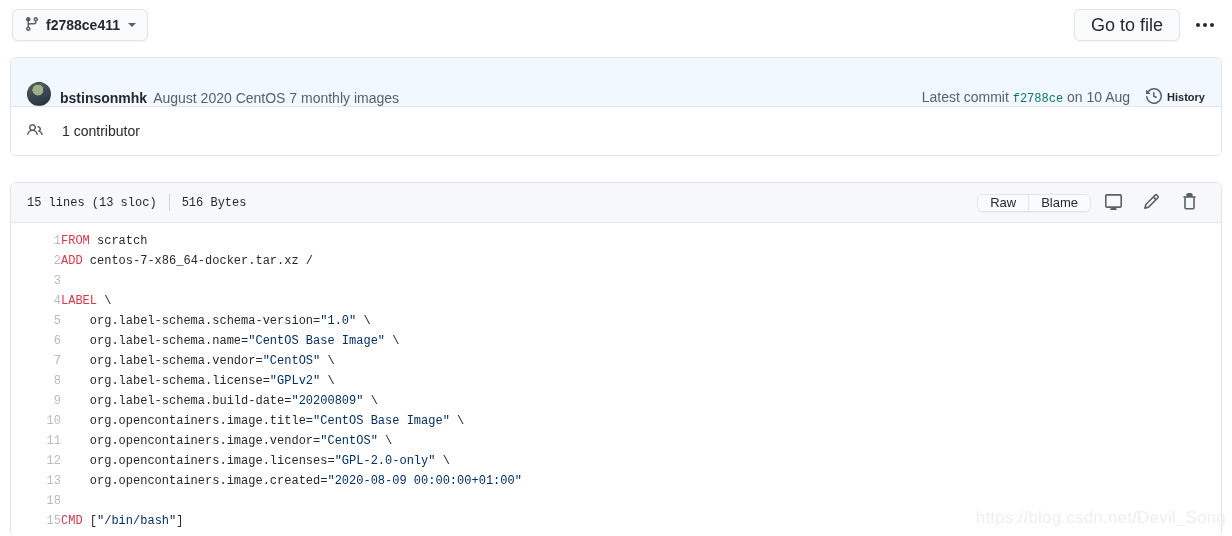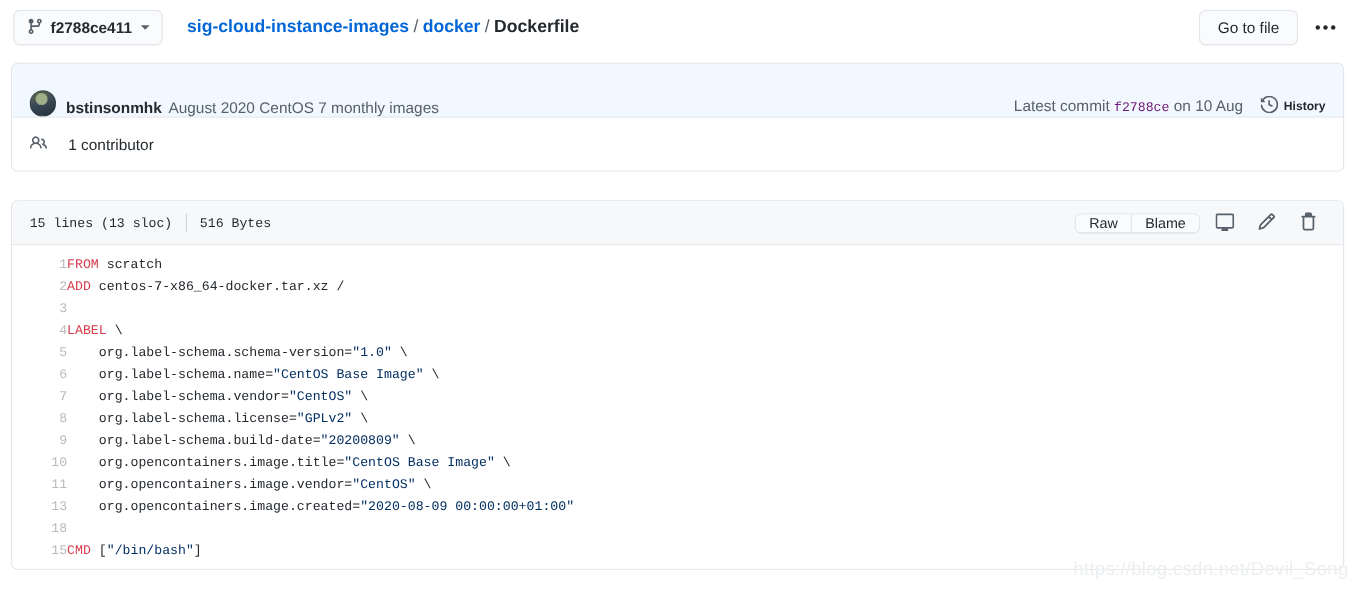--- a/index.html
+++ b/index.html
@@ -88,21 +88,21 @@
   }
   .gotofile-btn {
     height: 32px;
     padding: 0 16px;
     display: inline-flex;
     align-items: center;
     border: 1px solid #e1e4e8;
     border-radius: 6px;
     background: #fafbfc;
     color: #24292e;
-    font-size: 14px;
+    font-size: 18px;
     font-weight: 500;
     box-shadow: 0 1px 0 rgba(27,31,35,0.04);
     cursor: pointer;
   }
   .kebab {
     display: inline-flex;
     align-items: center;
     gap: 3px;
     padding: 4px 6px;
     cursor: pointer;
@@ -162,21 +162,21 @@
     gap: 16px;
   }
   .latest-commit {
     font-size: 14px;
     color: #586069;
     white-space: nowrap;
   }
   .latest-commit .sha {
     font-family: "Liberation Mono", monospace;
     font-size: 12px;
-    color: #701a75;
+    color: #0f766e;
   }
   .history-link {
     display: inline-flex;
     align-items: center;
     gap: 5px;
     color: #24292e;
     font-size: 11px;
     font-weight: 600;
     cursor: pointer;
     text-decoration: none;
@@ -328,23 +328,20 @@
     <div class="branch-btn">
       <span>
         <svg width="16" height="16" viewBox="0 0 16 16" fill="#586069" aria-hidden="true">
           <path d="M11.75 2.5a.75.75 0 100 1.5.75.75 0 000-1.5zm-2.25.75a2.25 2.25 0 113 2.122V6A2.5 2.5 0 0110 8.5H6a1 1 0 00-1 1v1.128a2.251 2.251 0 11-1.5 0V5.372a2.25 2.25 0 111.5 0v1.836A2.492 2.492 0 016 7h4a1 1 0 001-1v-.628A2.25 2.25 0 019.5 3.25zM4.25 12a.75.75 0 100 1.5.75.75 0 000-1.5zM3.5 3.25a.75.75 0 111.5 0 .75.75 0 01-1.5 0z"></path>
         </svg>
       </span>
       <span class="label">f2788ce411</span>
       <span class="caret"></span>
     </div>
 
-    <div class="breadcrumb">
-      <a href="#">sig-cloud-instance-images</a><span class="sep">/</span><a href="#" class="plain">docker</a><span class="sep">/</span><span class="current">Dockerfile</span>
-    </div>
 
     <div class="topbar-right">
       <button class="gotofile-btn">Go to file</button>
       <span class="kebab">
         <i></i>
         <i></i>
         <i></i>
       </span>
     </div>
   </div>
@@ -462,20 +459,24 @@
             </tr>
             <tr>
               <td class="ln">10</td>
               <td class="cl"><span>    org.opencontainers.image.title=</span><span class="s">"CentOS Base Image"</span><span> \</span></td>
             </tr>
             <tr>
               <td class="ln">11</td>
               <td class="cl"><span>    org.opencontainers.image.vendor=</span><span class="s">"CentOS"</span><span> \</span></td>
             </tr>
             <tr>
+              <td class="ln">12</td>
+              <td class="cl"><span>    org.opencontainers.image.licenses=</span><span class="s">"GPL-2.0-only"</span><span> \</span></td>
+            </tr>
+            <tr>
               <td class="ln">13</td>
               <td class="cl"><span>    org.opencontainers.image.created=</span><span class="s">"2020-08-09 00:00:00+01:00"</span></td>
             </tr>
             <tr>
               <td class="ln">18</td>
               <td class="cl">&nbsp;</td>
             </tr>
             <tr>
               <td class="ln">15</td>
               <td class="cl"><span class="k">CMD</span><span> [</span><span class="s">"/bin/bash"</span><span>]</span></td>

